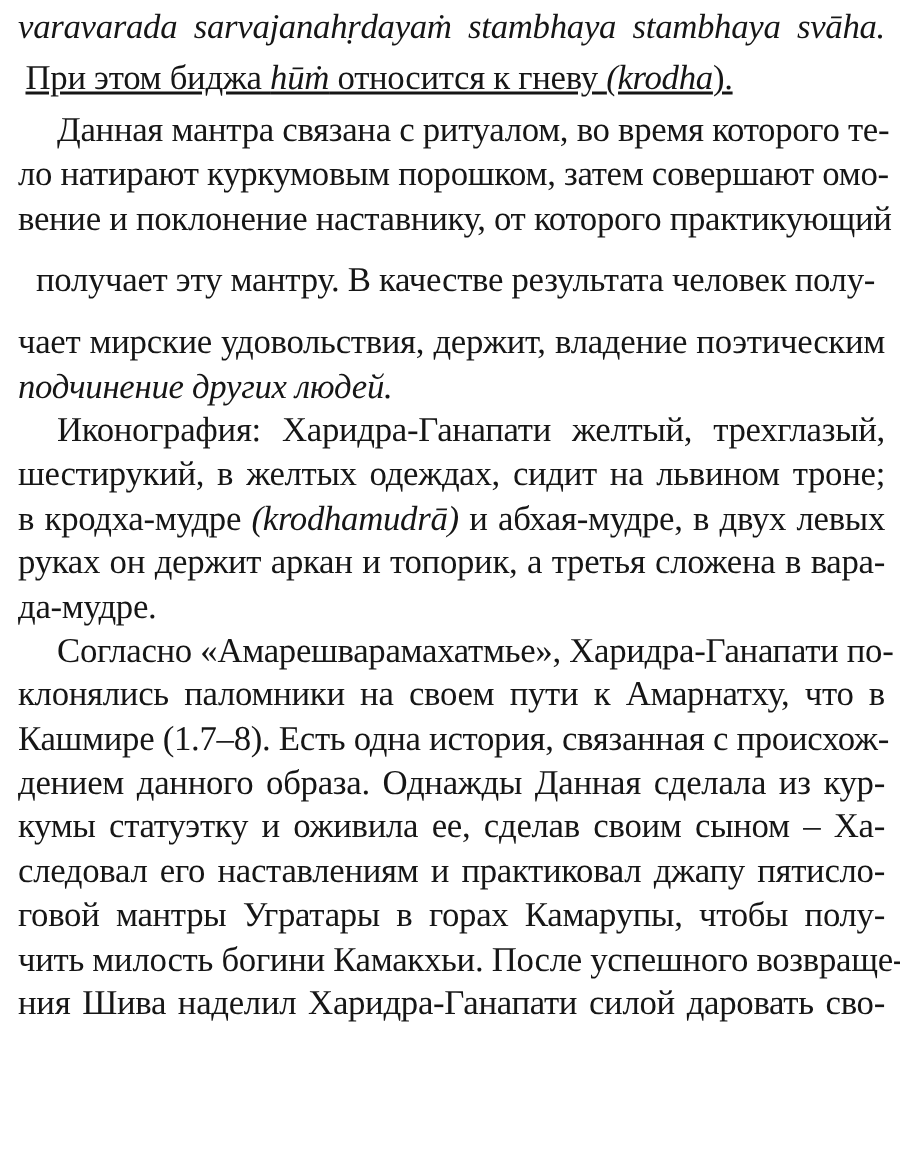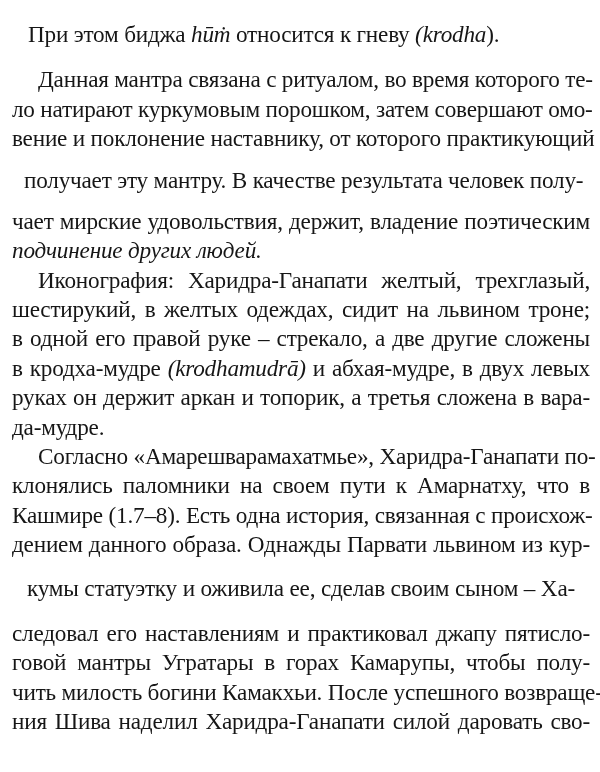--- a/index.html
+++ b/index.html
@@ -38,43 +38,45 @@
       padding-left: 26px;
     }
     .it {
       font-style: italic;
     }
   </style>
 </head>
 <body>
 
 <div class="page">
-  <p class="line last" style="margin: 16px; height: 29.3846px; line-height: 29.3846px;">
+  <p class="line" style="margin: 0px; height: 29.3846px; line-height: 29.3846px;">
+    <span class="it">varavarada sarvajanahṛdayaṁ stambhaya stambhaya svāha.</span>
+  </p>
+  <p class="line last" style="margin: 5px; height: 29.3846px; line-height: 29.3846px; text-decoration: underline;">
     <span>При этом биджа </span><span class="it">hūṁ</span><span> относится к гневу </span><span class="it">(krodha</span><span>).</span>
   </p>
 
   <p class="line indent" style="margin: 0px; height: 29.3846px; line-height: 29.3846px;"><span>Данная мантра связана с ритуалом, во время которого те-</span></p>
   <p class="line" style="margin: 0px; height: 29.3846px; line-height: 29.3846px;"><span>ло натирают куркумовым порошком, затем совершают омо-</span></p>
   <p class="line" style="margin: 0px; height: 29.3846px; line-height: 29.3846px;"><span>вение и поклонение наставнику, от которого практикующий</span></p>
   <p class="line" style="margin: 12px; height: 29.3846px; line-height: 29.3846px;"><span>получает эту мантру. В качестве результата человек полу-</span></p>
   <p class="line" style="margin: 0px; height: 29.3846px; line-height: 29.3846px;"><span>чает мирские удовольствия, держит, владение поэтическим</span></p>
   <p class="line last" style="margin: 0px; height: 29.3846px; line-height: 29.3846px; font-style: italic;"><span>подчинение других людей.</span></p>
 
 
   <p class="line indent" style="margin: 0px; height: 29.3846px; line-height: 29.3846px;"><span>Иконография: Харидра-Ганапати желтый, трехглазый,</span></p>
   <p class="line" style="margin: 0px; height: 29.3846px; line-height: 29.3846px;"><span>шестирукий, в желтых одеждах, сидит на львином троне;</span></p>
-  <p class="line" style="margin: 0px; height: 29.3846px; line-height: 29.3846px;"><span>в одной его правой руке – стрекало, а две другие сложены</span></p>
   <p class="line" style="margin: 0px; height: 29.3846px; line-height: 29.3846px;">
     <span>в кродха-мудре </span><span class="it">(krodhamudrā)</span><span> и абхая-мудре, в двух левых</span>
   </p>
   <p class="line" style="margin: 0px; height: 29.3846px; line-height: 29.3846px;"><span>руках он держит аркан и топорик, а третья сложена в вара-</span></p>
   <p class="line last" style="margin: 0px; height: 29.3846px; line-height: 29.3846px;"><span>да-мудре.</span></p>
 
   <p class="line indent" style="margin: 0px; height: 29.3846px; line-height: 29.3846px;"><span>Согласно «Амарешварамахатмье», Харидра-Ганапати по-</span></p>
   <p class="line" style="margin: 0px; height: 29.3846px; line-height: 29.3846px;"><span>клонялись паломники на своем пути к Амарнатху, что в</span></p>
   <p class="line" style="margin: 0px; height: 29.3846px; line-height: 29.3846px;"><span>Кашмире (1.7–8). Есть одна история, связанная с происхож-</span></p>
-  <p class="line" style="margin: 0px; height: 29.3846px; line-height: 29.3846px;"><span>дением данного образа. Однажды Парвати львином из кур-</span></p>
-  <p class="line" style="margin: 15px; height: 29.3846px; line-height: 29.3846px;"><span>кумы статуэтку и оживила ее, сделав своим сыном – Ха-</span></p>
+  <p class="line" style="margin: 0px; height: 29.3846px; line-height: 29.3846px;"><span>дением данного образа. Однажды Данная сделала из кур-</span></p>
+  <p class="line" style="margin: 0px; height: 29.3846px; line-height: 29.3846px;"><span>кумы статуэтку и оживила ее, сделав своим сыном – Ха-</span></p>
   <p class="line" style="margin: 0px; height: 29.3846px; line-height: 29.3846px;"><span>следовал его наставлениям и практиковал джапу пятисло-</span></p>
   <p class="line" style="margin: 0px; height: 29.3846px; line-height: 29.3846px;"><span>говой мантры Угратары в горах Камарупы, чтобы полу-</span></p>
   <p class="line" style="margin: 0px; height: 29.3846px; line-height: 29.3846px;"><span>чить милость богини Камакхьи. После успешного возвраще-</span></p>
   <p class="line" style="margin: 0px; height: 29.3846px; line-height: 29.3846px;"><span>ния Шива наделил Харидра-Ганапати силой даровать сво-</span></p>
 </div>
 
 </body></html>

